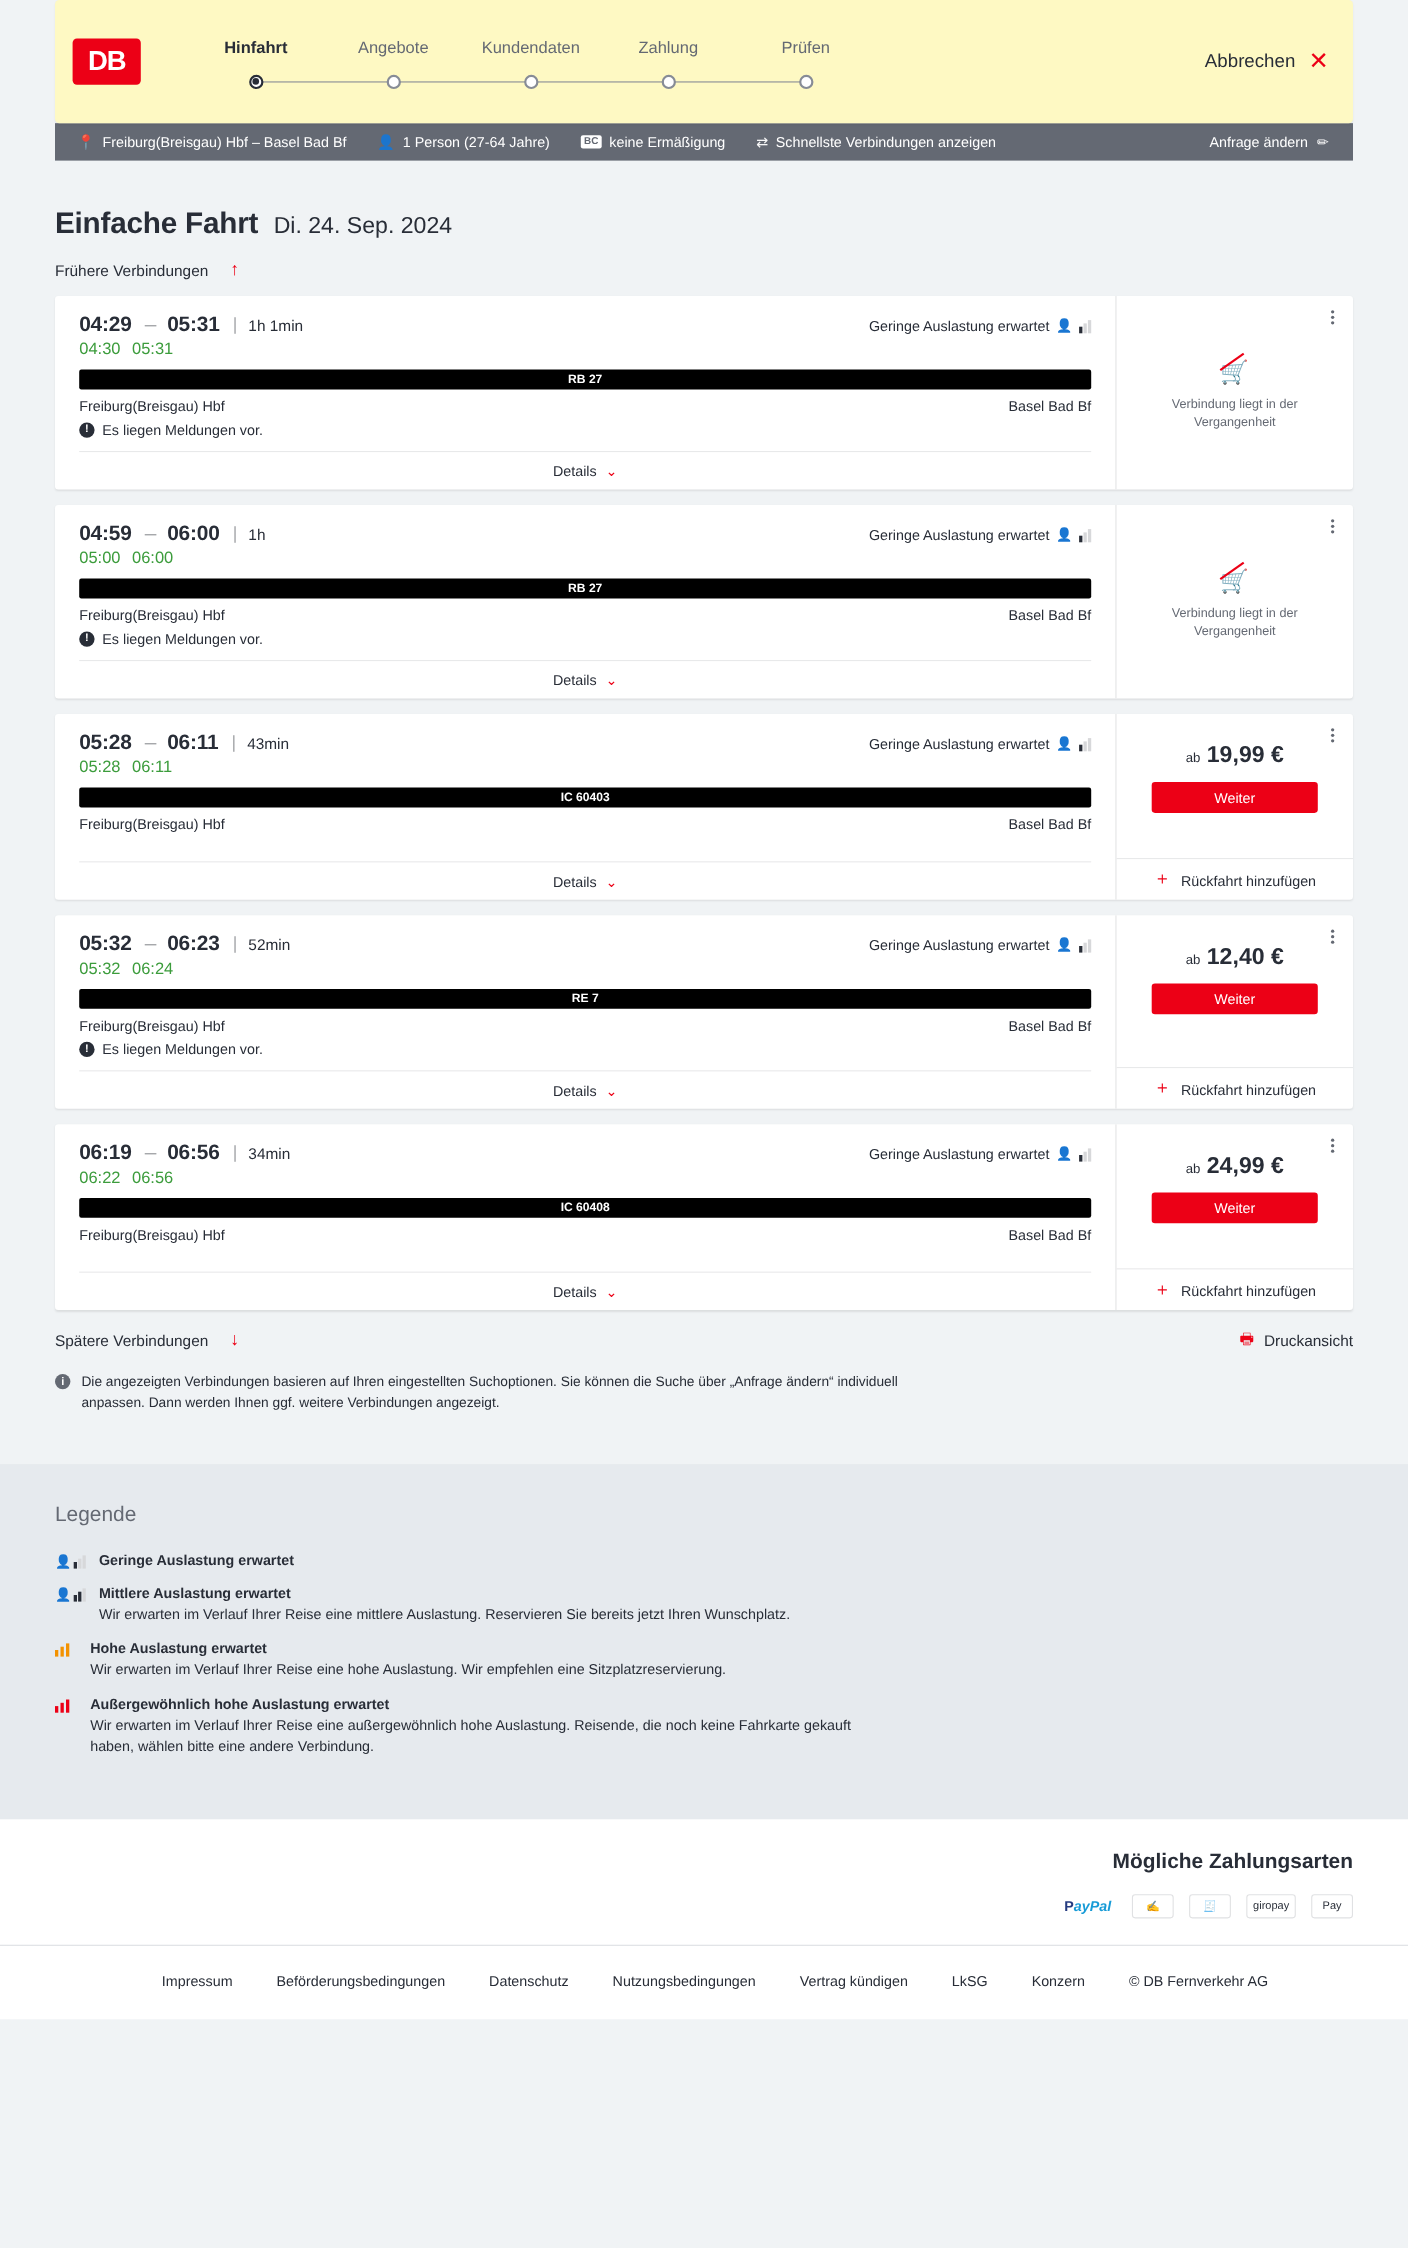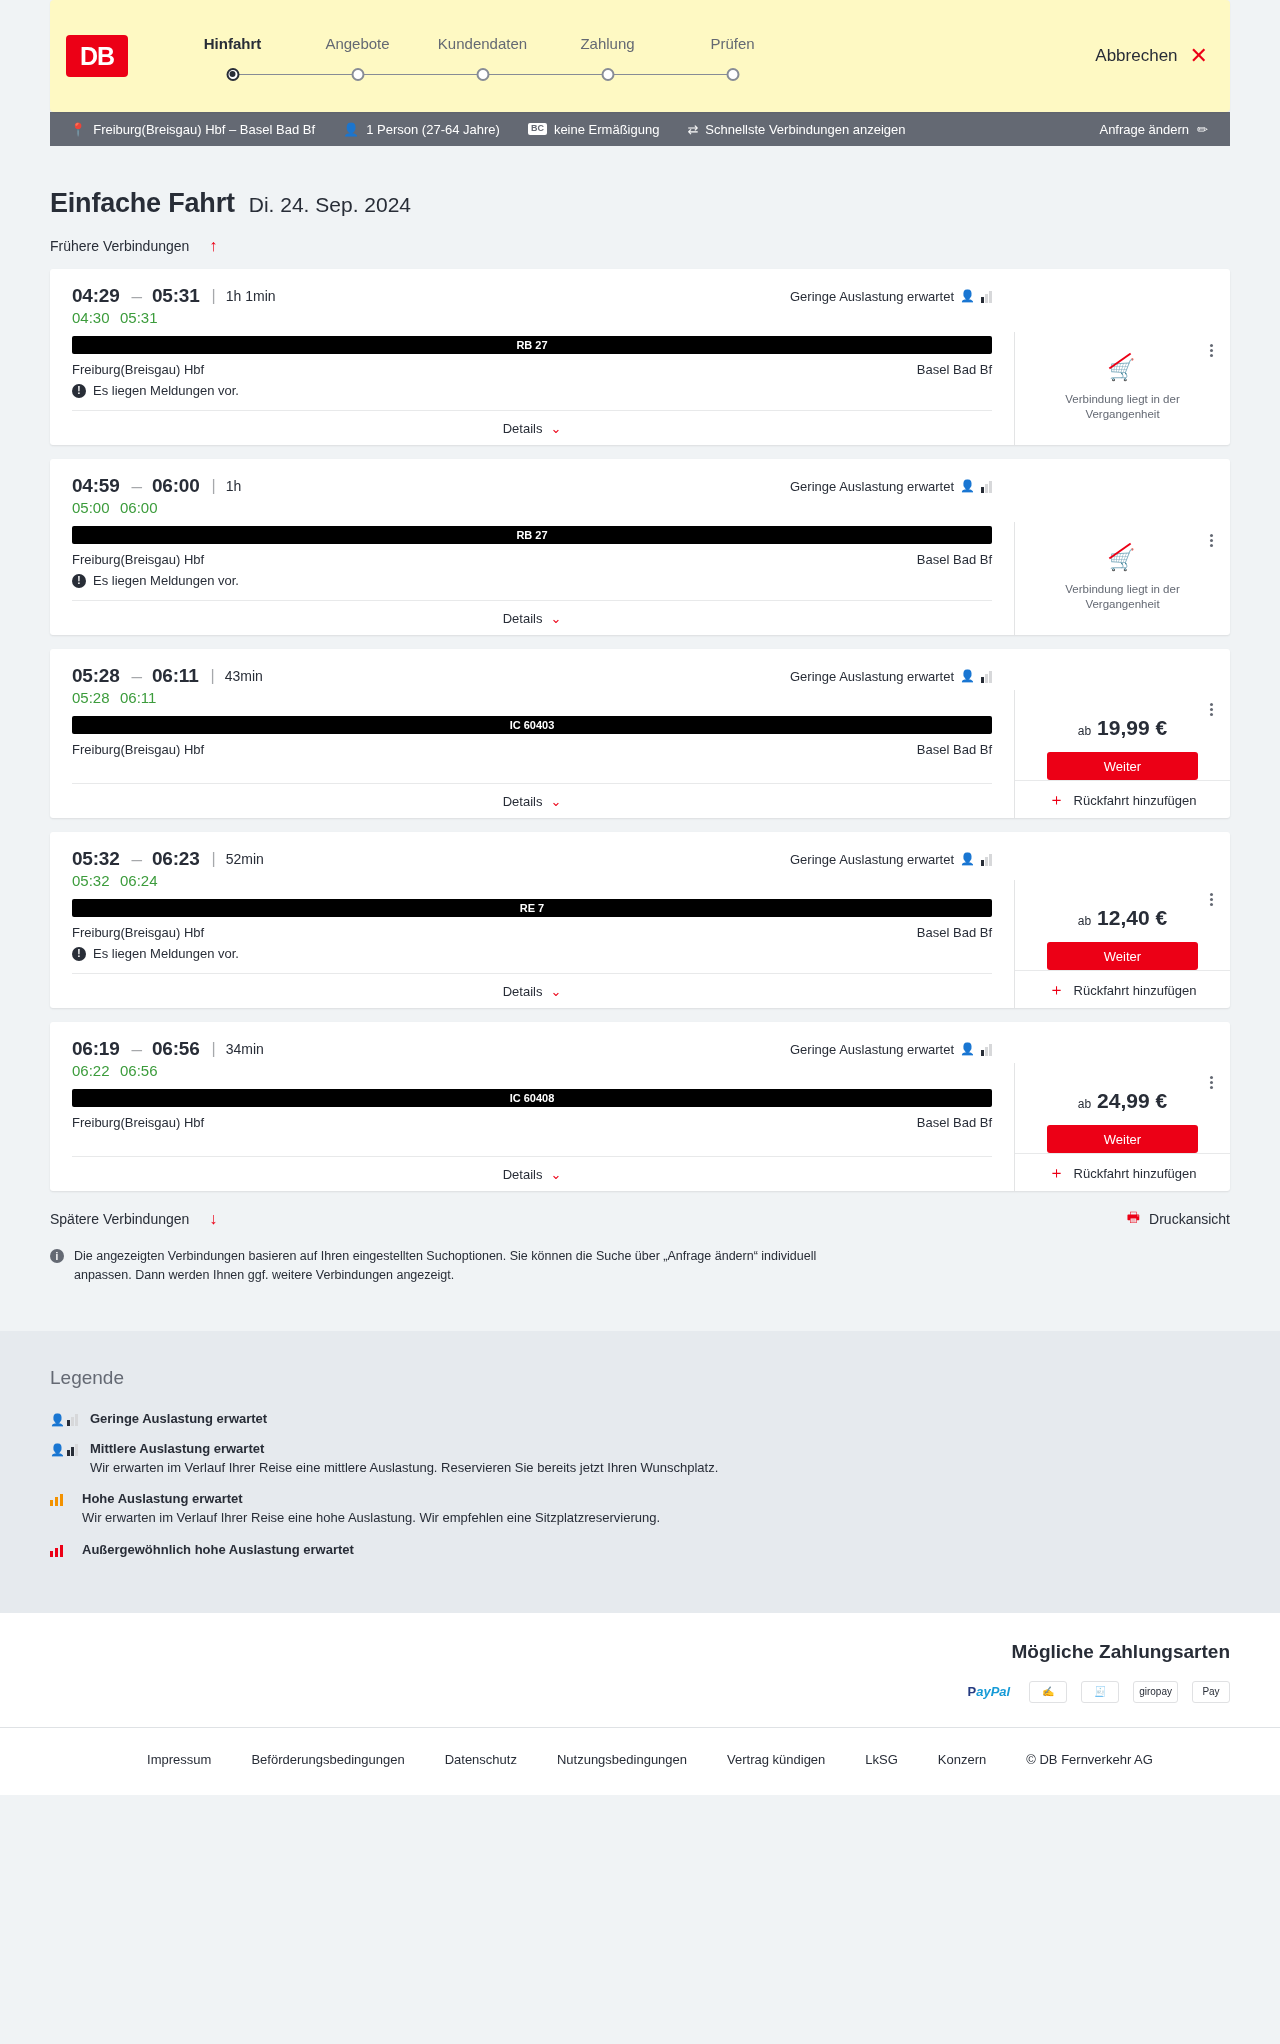--- a/index.html
+++ b/index.html
@@ -93,21 +93,20 @@
   .arrow-red { color:#ec0016; font-size:16px; font-weight:bold; }
 
   
   .conn {
     display:flex;
     background:#fff;
     margin-top:14px;
     border-radius:3px;
     box-shadow:0 1px 2px rgba(0,0,0,.09);
     overflow:hidden;
-    align-items:flex-end;
   }
   .conn-left { flex:1 1 auto; padding:16px 22px 0 22px; position:relative; }
   .conn-right {
     width:216px; flex:0 0 216px; border-left:1px solid #e3e4e5;
     display:flex; flex-direction:column; position:relative;
   }
   .conn-head { display:flex; align-items:center; }
   .times { font-size:19px; font-weight:bold; letter-spacing:-.2px; }
   .sep { color:#a6a8ab; margin:0 10px 0 12px; font-weight:normal; }
   .dur { font-size:14px; color:#282d37; }
@@ -634,20 +633,21 @@
     <div class="legend-item">
       <span class="legend-marker">
         <span class="occ-bars" style="gap:2px">
             <i style="background:#ec0016"></i>
             <i style="background:#ec0016"></i>
             <i style="background:#ec0016"></i>
           </span>
       </span>
       <span class="legend-body">
         <span class="legend-head">Außergewöhnlich hohe Auslastung erwartet</span>
+        <div class="legend-desc">Wir erwarten im Verlauf Ihrer Reise eine außergewöhnlich hohe Auslastung. Reisende, die noch keine Fahrkarte gekauft haben, wählen bitte eine andere Verbindung.</div>
       </span>
     </div>
   </div>
 
   <div class="pay-section">
     <div class="pay-title">Mögliche Zahlungsarten</div>
     <div class="pay-icons">
       <span class="pay-chip paypal">P<i>ayPal</i></span>
       <span class="pay-chip">✍</span>
       <span class="pay-chip">🧾</span>

